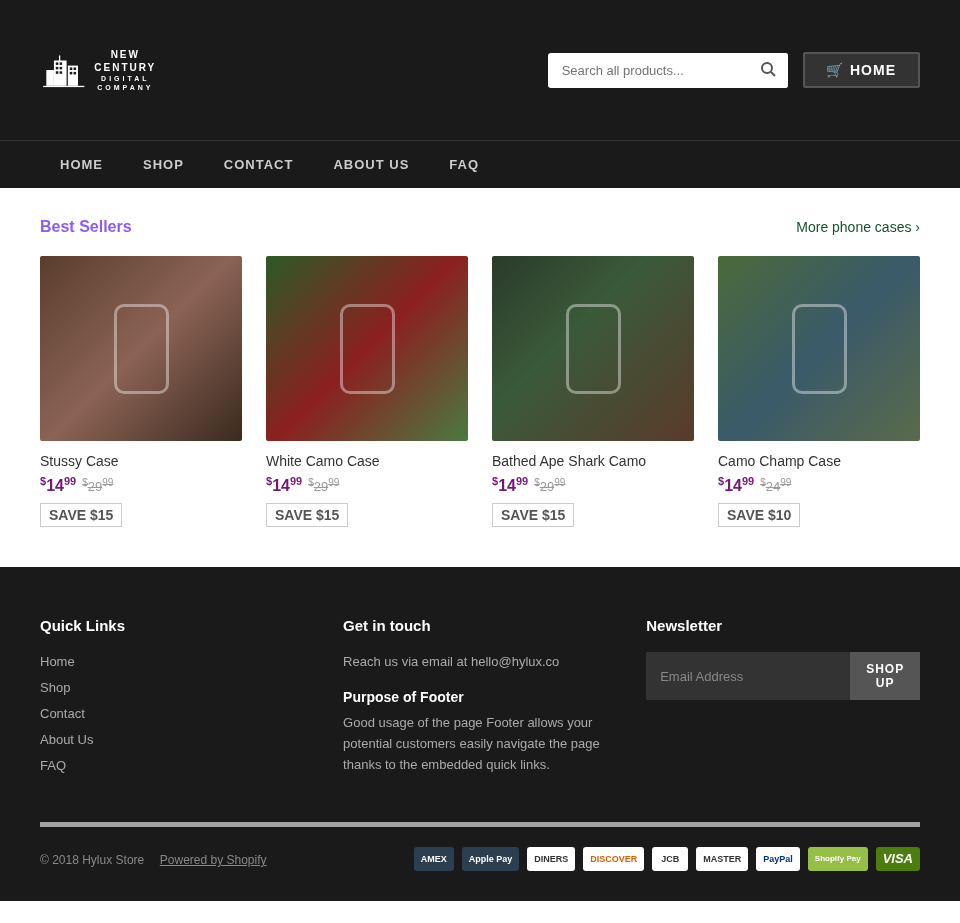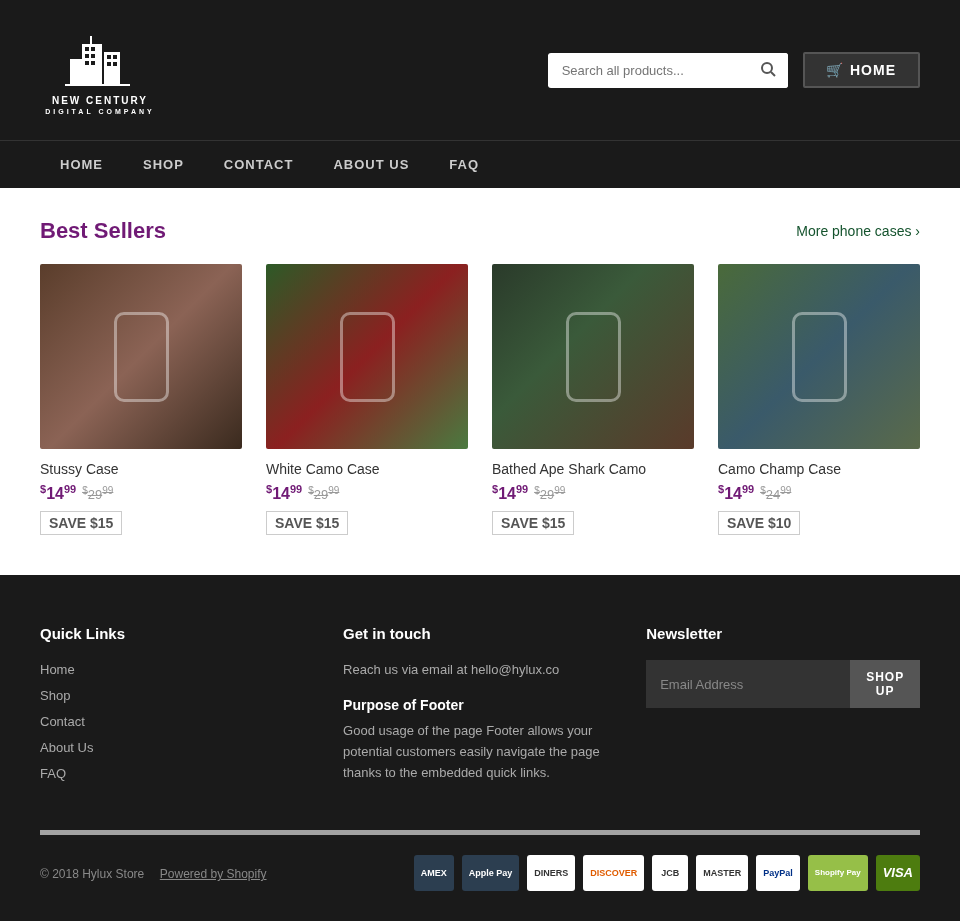--- a/index.html
+++ b/index.html
@@ -14,21 +14,20 @@
       justify-content: space-between;
     }
     .logo-area {
       display: flex;
       align-items: center;
     }
     .logo-img {
       width: 120px;
       height: 100px;
       display: flex;
-      flex-direction: column;
       align-items: center;
       justify-content: center;
       color: #fff;
     }
     .logo-text-area {
       color: #fff;
       text-align: center;
       font-size: 10px;
       letter-spacing: 2px;
       font-weight: bold;
@@ -100,23 +99,23 @@
       padding: 30px 40px 40px;
       background: #fff;
     }
     .section-header {
       display: flex;
       justify-content: space-between;
       align-items: center;
       margin-bottom: 20px;
     }
     .section-title {
-      font-size: 22px;
-      font-weight: bold;
-      color: #701a75;
+      font-size: 16px;
+      font-weight: bold;
+      color: #8b5cf6;
     }
     .more-link {
       color: #14532d;
       text-decoration: none;
       font-size: 14px;
     }
 
     
     .products-grid {
       display: grid;
@@ -250,21 +249,21 @@
     .payment-icon {
       background: #fff;
       border-radius: 3px;
       padding: 3px 7px;
       font-size: 9px;
       font-weight: bold;
       color: #333;
       min-width: 36px;
       text-align: center;
       line-height: 18px;
-      height: 36px;
+      height: 24px;
       display: flex;
       align-items: center;
       justify-content: center;
     }
     .payment-icon.dark {
       background: #2c3e50;
       color: #fff;
     }
     .payment-icon.discover {
       background: #fff;

